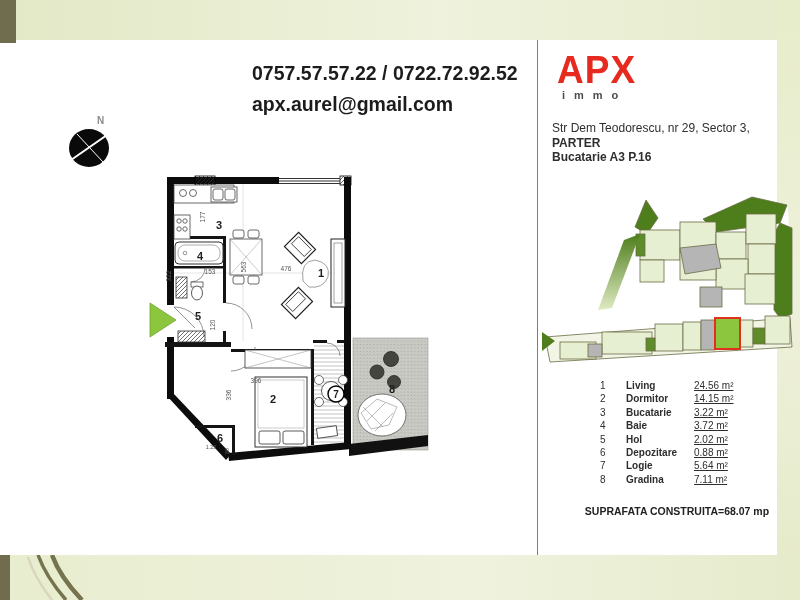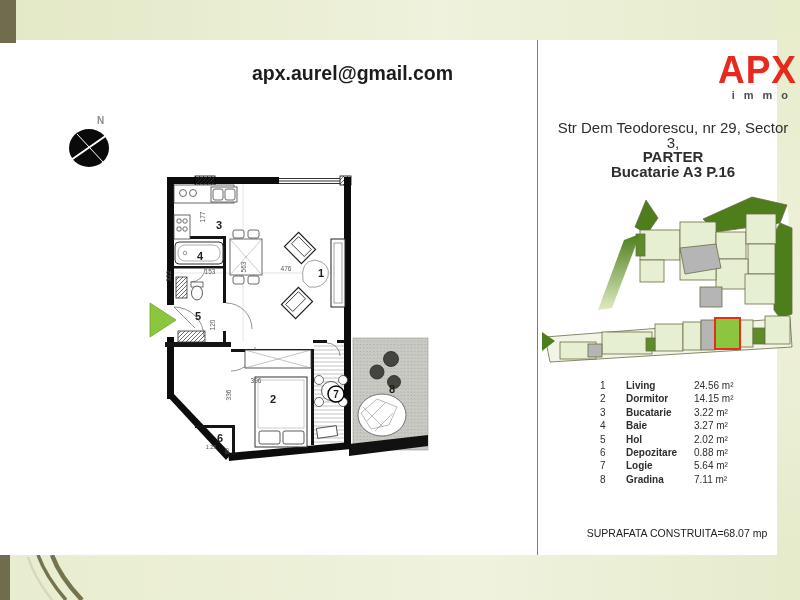--- a/index.html
+++ b/index.html
@@ -16,56 +16,57 @@
   .corner-bl{position:absolute;left:0;top:555px;width:10px;height:45px;background:#6f6d4d;}
   .divider{position:absolute;left:537px;top:40px;width:1px;height:515px;background:#7e7e7e;}
 
   
   .contact{position:absolute;left:252px;top:58px;color:#1c1c1c;font-weight:bold;
            font-size:19.5px;line-height:31px;white-space:nowrap;}
   .compass{position:absolute;left:64px;top:108px;}
   .floorplan{position:absolute;left:145px;top:163px;}
 
   
-  .logo{position:absolute;left:557px;top:52px;width:240px;text-align:right;}
+  .logo{position:absolute;left:557px;top:52px;width:240px;text-align:left;}
   .logo .brand{font-size:37px;font-weight:900;color:#e62a1f;letter-spacing:1px;
                line-height:36px;transform:scaleY(1.05);}
   .logo .sub{font-size:11px;font-weight:bold;color:#4c4c4e;letter-spacing:9px;
              margin-top:1px;margin-left:5px;}
-  .address{position:absolute;left:552px;top:121px;width:242px;text-align:center;
-           font-size:15px;color:#2e2e2e;line-height:14.5px;}
+  .address{position:absolute;left:552px;top:121px;width:242px;
+           font-size:12px;color:#2e2e2e;line-height:14.5px;}
   .address .b{font-weight:bold;}
   .siteplan{position:absolute;left:540px;top:192px;}
   .room-table{position:absolute;left:600px;top:379px;width:176px;font-size:10px;color:#2e2e2e;}
   .room-row{display:flex;line-height:13.4px;}
   .room-row .num{width:26px;flex:none;white-space:nowrap;}
   .room-row .nm{width:68px;flex:none;font-weight:bold;}
-  .room-row .ar{flex:1;}
-  .footer-line{position:absolute;left:557px;top:527px;width:240px;text-align:center;
-               font-size:10.5px;font-weight:normal;color:#222;}
+  .room-row .ar{flex:1;text-decoration:underline;}
+  .footer-line{position:absolute;left:557px;top:505px;width:240px;text-align:center;
+               font-size:10.5px;font-weight:bold;color:#222;}
   svg text{font-family:"Liberation Sans", sans-serif;}
 </style>
 </head>
 <body>
 
 <div class="page">
 
   <div class="band-top"></div>
   <div class="band-right"></div>
   <div class="band-bottom"></div>
   <div class="corner-tl"></div>
   <div class="corner-bl"></div>
   <svg style="position:absolute;left:0;top:555px" width="120" height="45">
     <path d="M28,2 Q34,22 52,45" stroke="#d8d6bf" stroke-width="2.5" fill="none"></path>
     <path d="M38,0 Q46,22 66,45" stroke="#76744e" stroke-width="3.5" fill="none"></path>
     <path d="M52,0 Q60,22 82,45" stroke="#76744e" stroke-width="4.5" fill="none"></path>
   </svg>
   <div class="divider"></div>
 
   <div class="contact">
+    <div>0757.57.57.22 / 0722.72.92.52</div>
     <div>apx.aurel@gmail.com</div>
   </div>
 
   <svg class="compass" width="54" height="64" viewBox="0 0 54 64">
     <text x="33" y="16" font-size="10" font-weight="bold" fill="#8d8d8d">N</text>
     <ellipse cx="25" cy="40" rx="20" ry="19" fill="#0a0a0a"></ellipse>
     <line x1="7" y1="52" x2="43" y2="27" stroke="#fff" stroke-width="2"></line>
     <line x1="13" y1="26" x2="39" y2="54" stroke="#fff" stroke-width="1"></line>
   </svg>
 
@@ -313,21 +314,21 @@
         <span class="ar">14.15 m²</span>
       </div>
       <div class="room-row">
         <span class="num">3</span>
         <span class="nm">Bucatarie</span>
         <span class="ar">3.22 m²</span>
       </div>
       <div class="room-row">
         <span class="num">4</span>
         <span class="nm">Baie</span>
-        <span class="ar">3.27 m²</span>
+        <span class="ar">3.72 m²</span>
       </div>
       <div class="room-row">
         <span class="num">5</span>
         <span class="nm">Hol</span>
         <span class="ar">2.02 m²</span>
       </div>
       <div class="room-row">
         <span class="num">6</span>
         <span class="nm">Depozitare</span>
         <span class="ar">0.88 m²</span>

